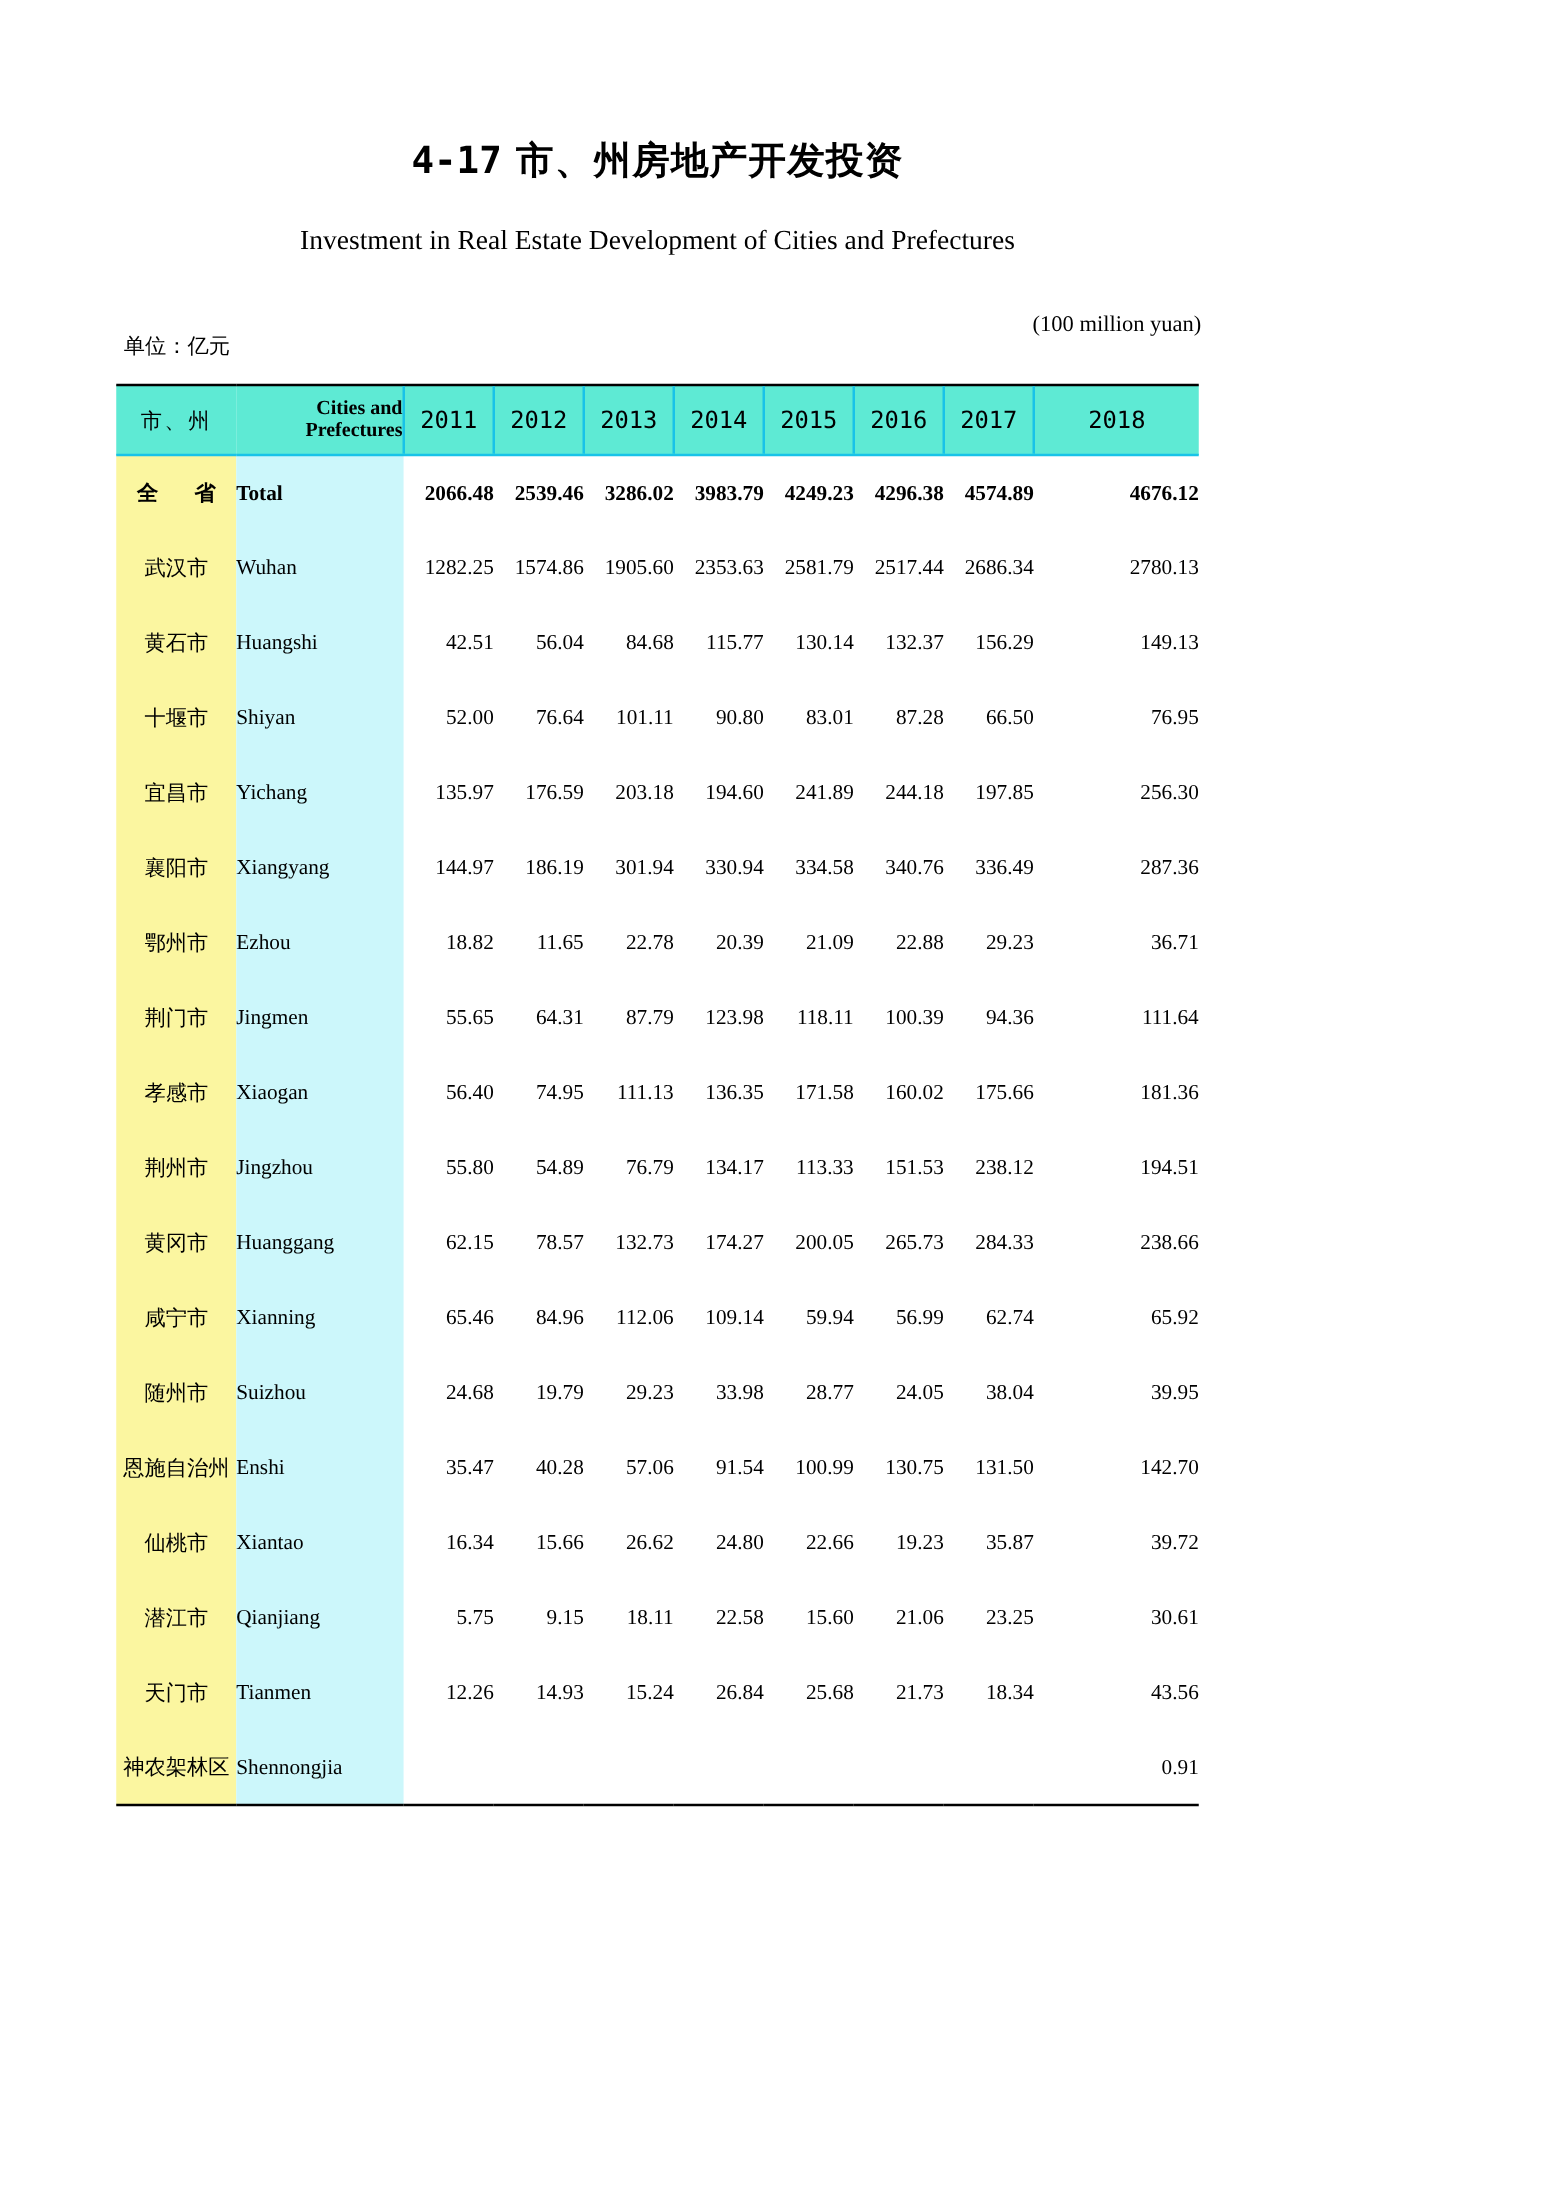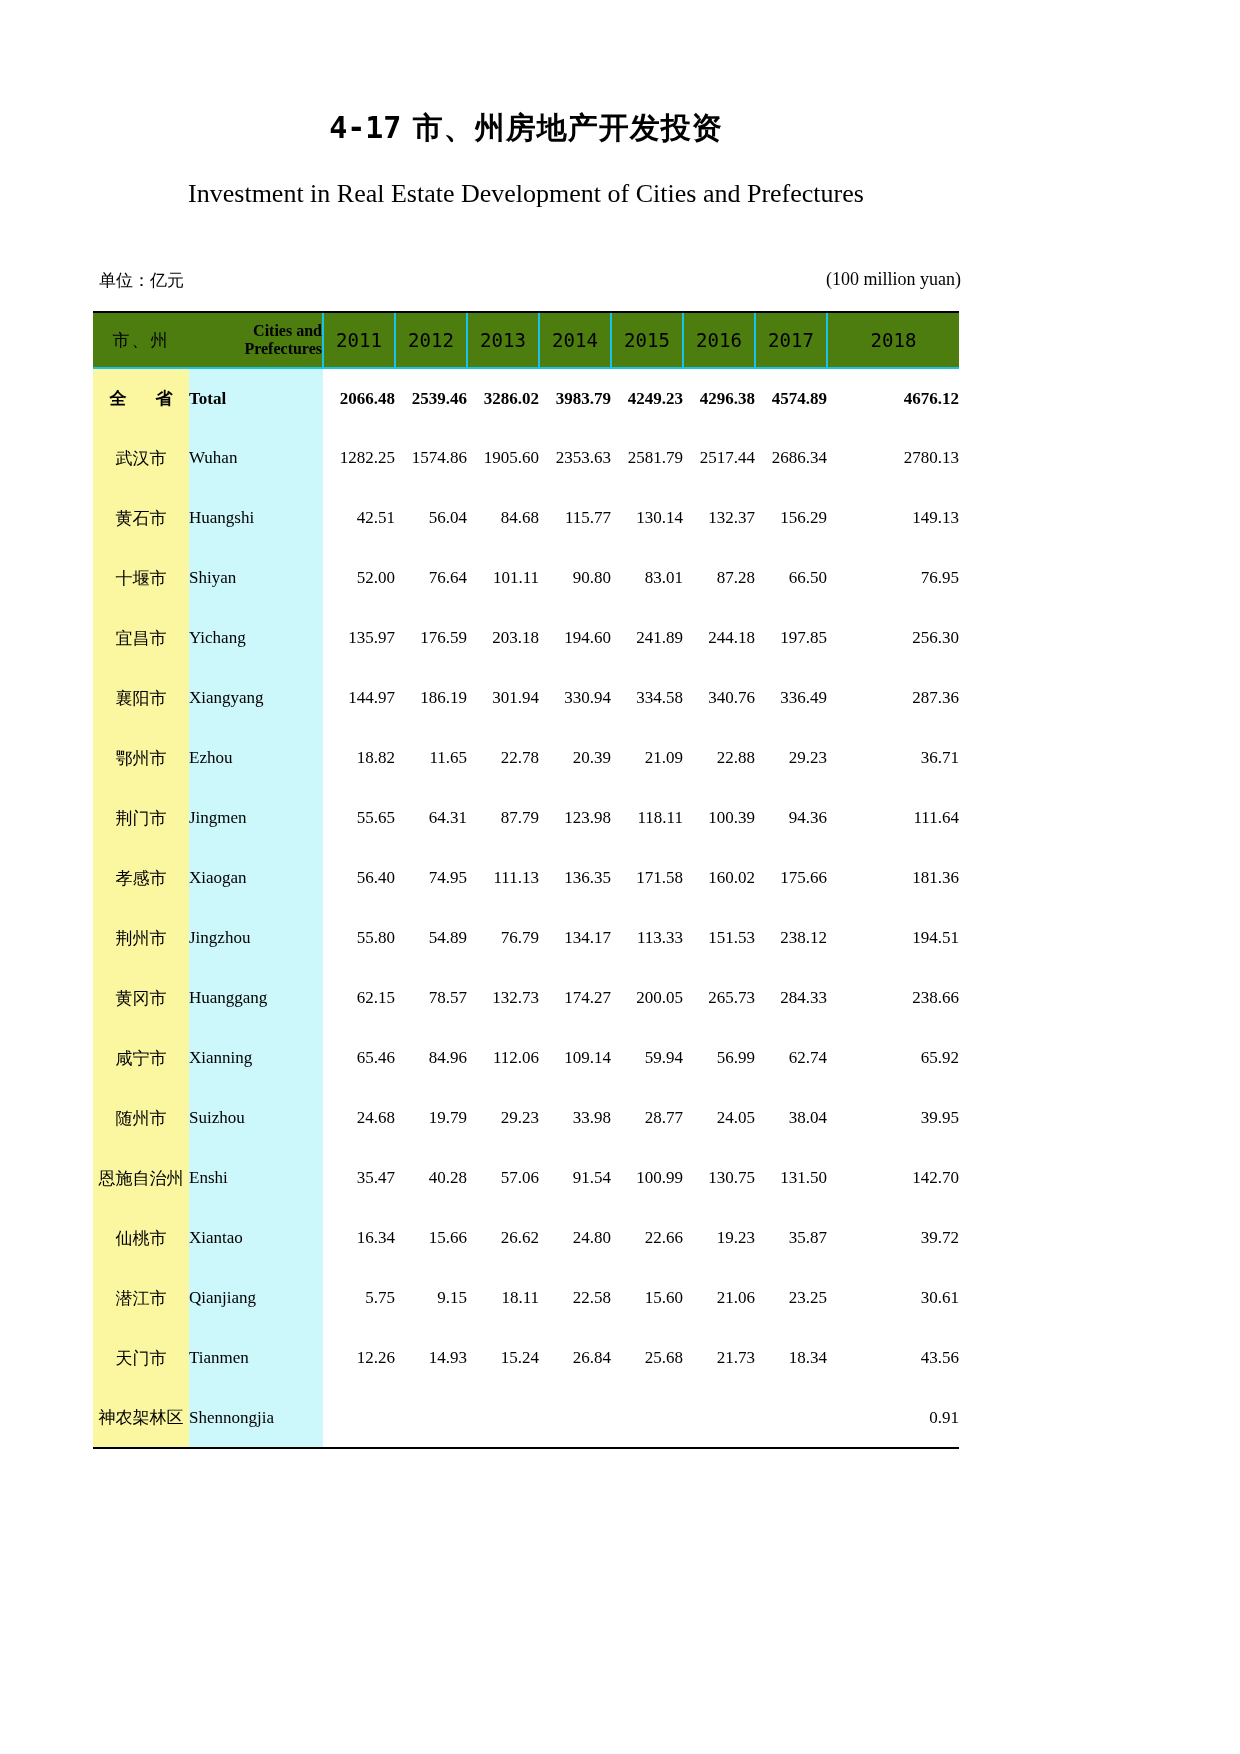--- a/index.html
+++ b/index.html
@@ -31,21 +31,21 @@
     margin: 0;
     padding-top: 108px;
     font-family: "DejaVu Sans", "Liberation Sans", sans-serif;
   }
   .title-cn .num {
     font-family: "DejaVu Sans Mono", "Liberation Mono", monospace;
     letter-spacing: 0px;
   }
   .title-en {
     text-align: center;
-    font-size: 26px;
+    font-size: 22px;
     font-weight: normal;
     margin: 0;
     padding-top: 30px;
     font-family: "Liberation Serif", "DejaVu Serif", serif;
   }
 
   
   .unitline {
     position: relative;
     margin: 16px auto;
@@ -57,21 +57,21 @@
   .unit-cn {
     position: absolute;
     left: 6px;
     top: 44px;
     font-family: "DejaVu Sans", "Liberation Sans", sans-serif;
     font-size: 17px;
   }
   .unit-en {
     position: absolute;
     right: -2px;
-    top: 44px;
+    top: 28px;
     font-size: 18px;
     font-family: "Liberation Serif", "DejaVu Serif", serif;
   }
 
   
   .tbl-wrap {
     width: 866px;
     margin: 8px auto 0 auto;
   }
   table.data {
@@ -82,21 +82,21 @@
   table.data th, table.data td {
     padding: 0;
     vertical-align: middle;
   }
 
   
   tr.hdr {
     height: 56px;
   }
   tr.hdr th {
-    background: #4d7c0f;
+    background: #5eead4;
     border-top: 2.5px solid #000000;
     border-bottom: 2px solid #18c3e8;
     font-weight: normal;
     font-size: 18px;
   }
   tr.hdr th.c-cn {
     font-family: "DejaVu Sans", "Liberation Sans", sans-serif;
     font-size: 17px;
     letter-spacing: 2px;
     text-align: center;

